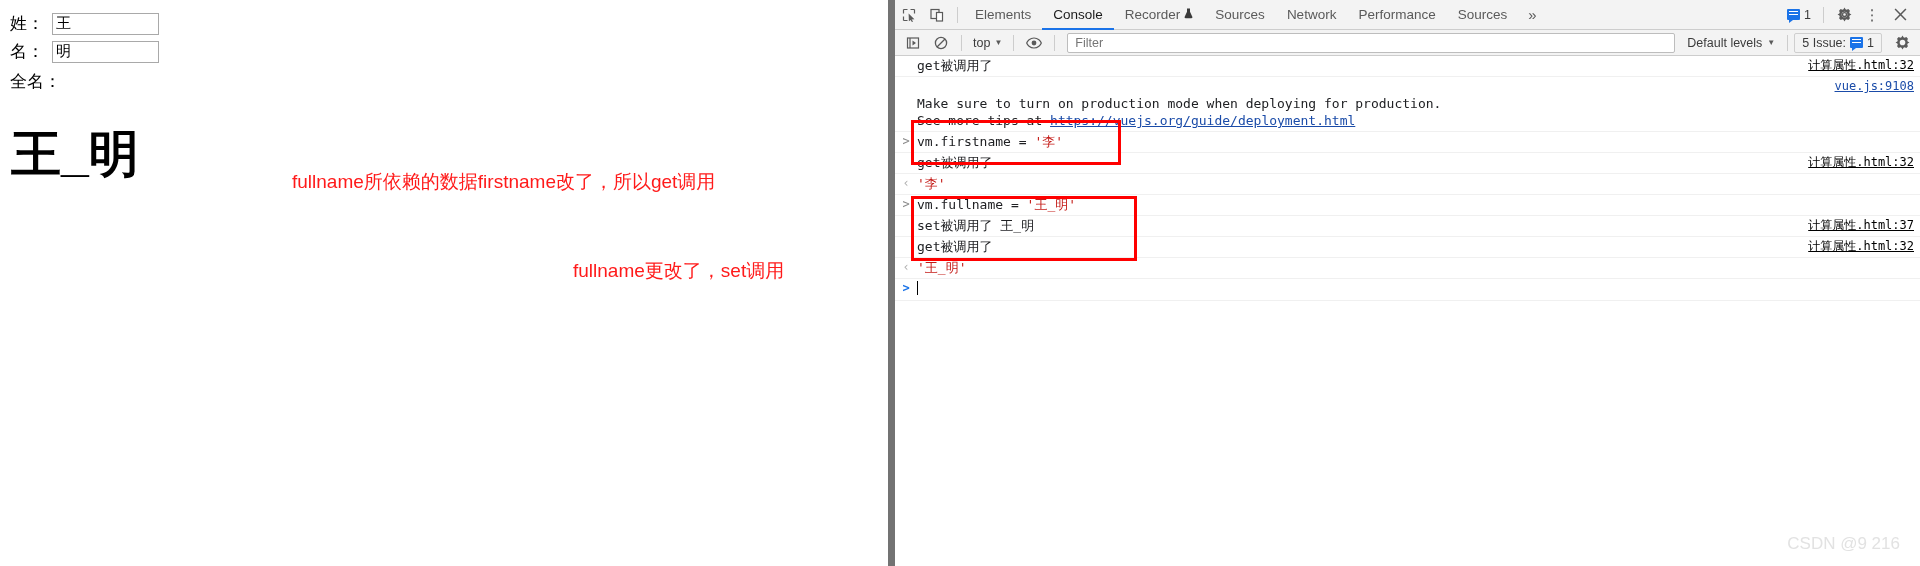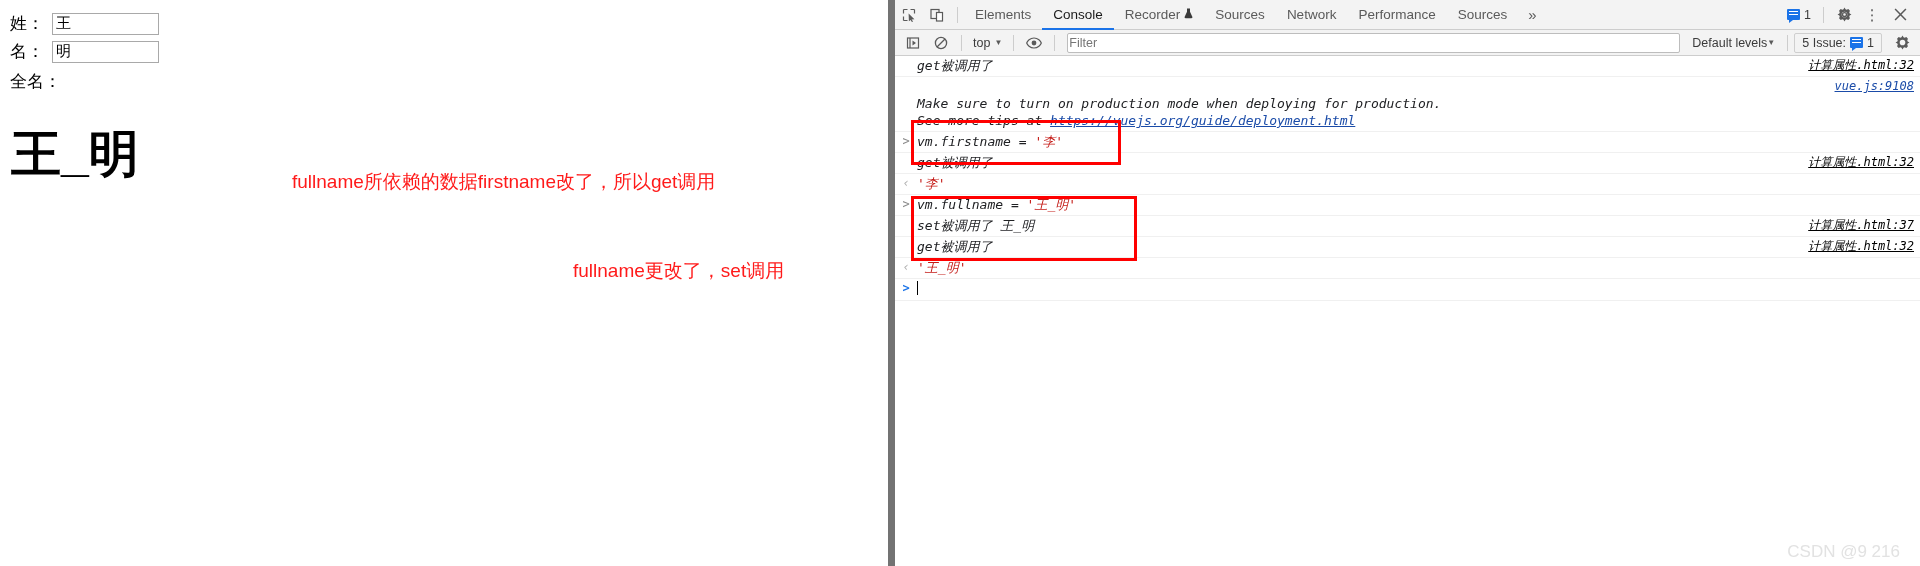--- a/index.html
+++ b/index.html
@@ -150,27 +150,27 @@
   }
   .caret { font-size: 8px; color: #5a5a5a; }
   #console-filter {
     flex: 1 1 auto;
     height: 20px;
     margin: 0 6px;
     border: 1px solid #bdbdbd;
     background: #fff;
     font-size: 12.5px; color: #000;
     font-family: "Liberation Sans", sans-serif;
-    padding: 0 1px;
+    padding: 0 7px;
     border-radius: 2px;
     outline: none;
   }
   #console-filter::placeholder { color: #757575; }
   #levels-select {
-    display: flex; align-items: center; 
+    display: flex; align-items: center; gap: 5px;
     font-size: 12.5px; color: #3b3b3b;
     padding: 0 6px; white-space: nowrap; flex: 0 0 auto;
   }
   #issues-btn {
     display: flex; align-items: center; gap: 4px;
     font-size: 12.5px; color: #3b3b3b;
     padding: 2px 7px;
     border: 1px solid #cfcfcf;
     border-radius: 2px;
     background: #f3f3f3;
@@ -179,21 +179,20 @@
   #consolebar-gear { margin-left: 6px; flex: 0 0 auto; }
 
   
   #console-list {
     position: relative;
     background: #fff;
     height: 508px;
     overflow: hidden;
     font-family: "DejaVu Sans Mono", monospace;
     font-size: 13px;
-    font-style: italic;
   }
   .cmsg {
     position: relative;
     display: flex;
     align-items: flex-start;
     border-bottom: 1px solid #f0f0f0;
     padding: 1px 0 2px 0;
     min-height: 18px;
   }
   .cmsg .gutter {
@@ -243,21 +242,21 @@
   .redbox {
     position: absolute;
     border: 3px solid #ff0000;
     pointer-events: none;
   }
   #redbox-get { left: 16px; top: 64px; width: 210px; height: 45px; }
   #redbox-set { left: 16px; top: 140px; width: 226px; height: 65px; }
 
   #watermark {
     position: absolute;
-    right: 20px; bottom: 4px;
+    right: 20px; bottom: 12px;
     font-size: 17px;
     color: #e2e2e2;
     font-family: "Liberation Sans", sans-serif;
     white-space: nowrap;
   }
 </style>
 </head>
 <body>
 
 <div id="root">

